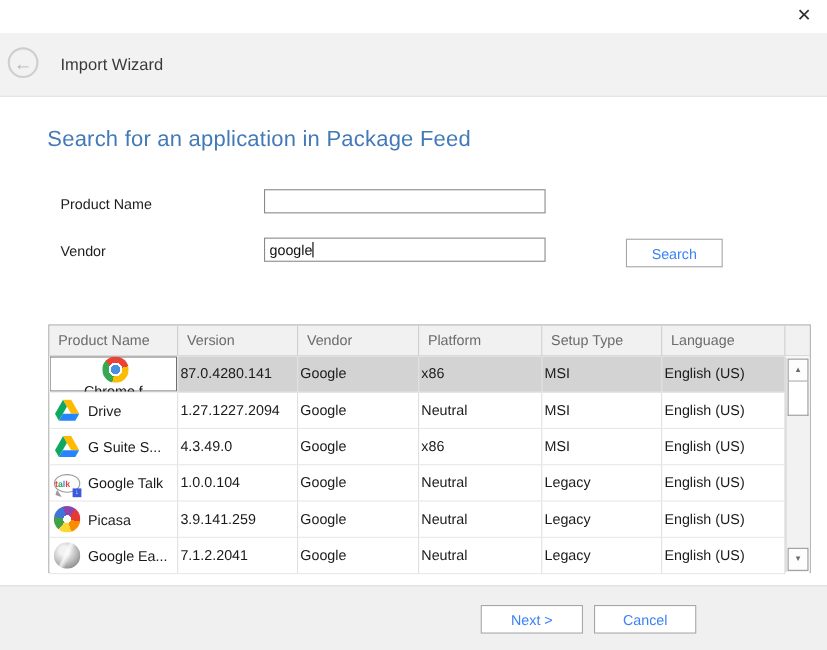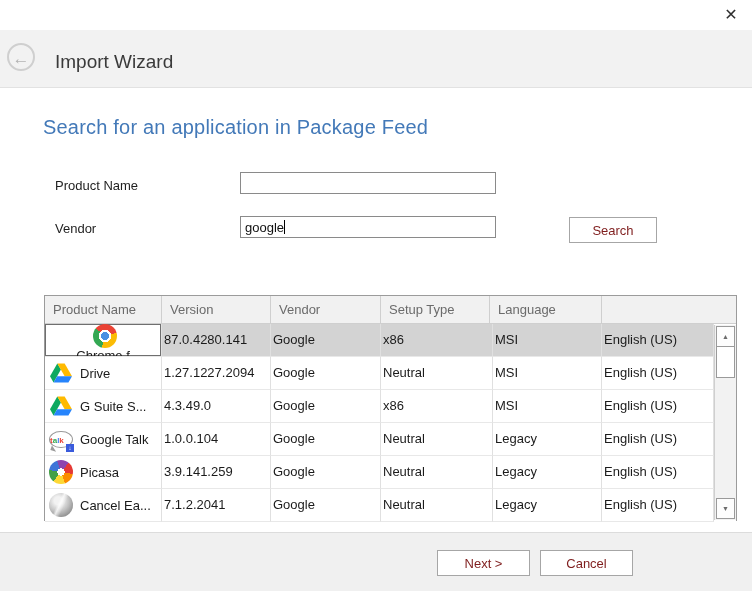--- a/index.html
+++ b/index.html
@@ -19,21 +19,21 @@
   
   .wizard-header {
     position:absolute; top:30px; left:0; right:0; height:58px;
     background:#f2f2f2; border-bottom:1px solid #e2e2e2;
   }
   .back-circle {
     position:absolute; left:7px; top:13px; width:28px; height:28px;
     border:2px solid #cfcfcf; border-radius:50%;
     color:#b3b3b3; font-size:17px; line-height:27px; text-align:center; background:transparent;
   }
-  .wizard-title { position:absolute; left:55px; top:21px; font-size:19px; color:#3a3a3a; }
+  .wizard-title { position:absolute; left:55px; top:21px; font-size:15px; color:#3a3a3a; }
 
   
   .page-heading {
     position:absolute; left:43px; top:116px; margin:0;
     font-size:20px; font-weight:400; color:#4379b8; letter-spacing:.2px;
   }
 
   
   .form-label { position:absolute; font-size:13px; color:#1e1e1e; }
   .lbl-product { left:55px; top:178px; }
@@ -42,21 +42,21 @@
   .wrap-product { left:240px; top:172px; }
   .wrap-vendor  { left:240px; top:216px; }
   .txt-input {
     width:100%; height:100%; border:1px solid #8a8a8a; background:#fff;
     font-family:"Liberation Sans", sans-serif; font-size:13px; color:#111;
     padding:2px 4px; outline:none;
   }
   .caret { position:absolute; left:44px; top:4px; width:1px; height:14px; background:#000; }
 
   .btn {
-    background:#fff; border:1px solid #a6a6a6; color:#7f1d1d;
+    background:#fff; border:1px solid #a6a6a6; color:#3b82f6;
     font-family:"Liberation Sans", sans-serif; font-size:13px; text-align:center; cursor:default;
   }
   .search-btn { position:absolute; left:569px; top:217px; width:88px; height:26px; }
 
   
   .grid {
     position:absolute; left:44px; top:295px; width:693px; height:226px;
     border:1px solid #9b9b9b; background:#fff;
   }
   .grid-header { display:flex; height:28px; background:#f1f1f1; border-bottom:1px solid #cfcfcf; }
@@ -170,20 +170,21 @@
   <span class="caret"></span>
 </div>
 
 <button class="btn search-btn">Search</button>
 
 <div class="grid">
   <div class="grid-header">
     <div class="hcell c0">Product Name</div>
     <div class="hcell c1">Version</div>
     <div class="hcell c2">Vendor</div>
+    <div class="hcell c3">Platform</div>
     <div class="hcell c4">Setup Type</div>
     <div class="hcell c5">Language</div>
     <div class="hcell sb-head"></div>
   </div>
 
   <div class="grid-body">
       <div class="grid-row selected">
     <div class="cell product c0">
       <span class="app-icon chrome-icon"></span>
       <span class="ptext">Chrome f...</span>
@@ -246,21 +247,21 @@
     </div>
     <div class="cell c1">3.9.141.259</div>
     <div class="cell c2">Google</div>
     <div class="cell c3">Neutral</div>
     <div class="cell c4">Legacy</div>
     <div class="cell c5">English (US)</div>
   </div>
       <div class="grid-row">
     <div class="cell product c0">
       <span class="app-icon earth-icon"></span>
-      <span class="ptext">Cancel Ea...</span>
+      <span class="ptext">Google Ea...</span>
     </div>
     <div class="cell c1">7.1.2.2041</div>
     <div class="cell c2">Google</div>
     <div class="cell c3">Neutral</div>
     <div class="cell c4">Legacy</div>
     <div class="cell c5">English (US)</div>
   </div>
     </div>
 
   <div class="grid-scrollbar">

